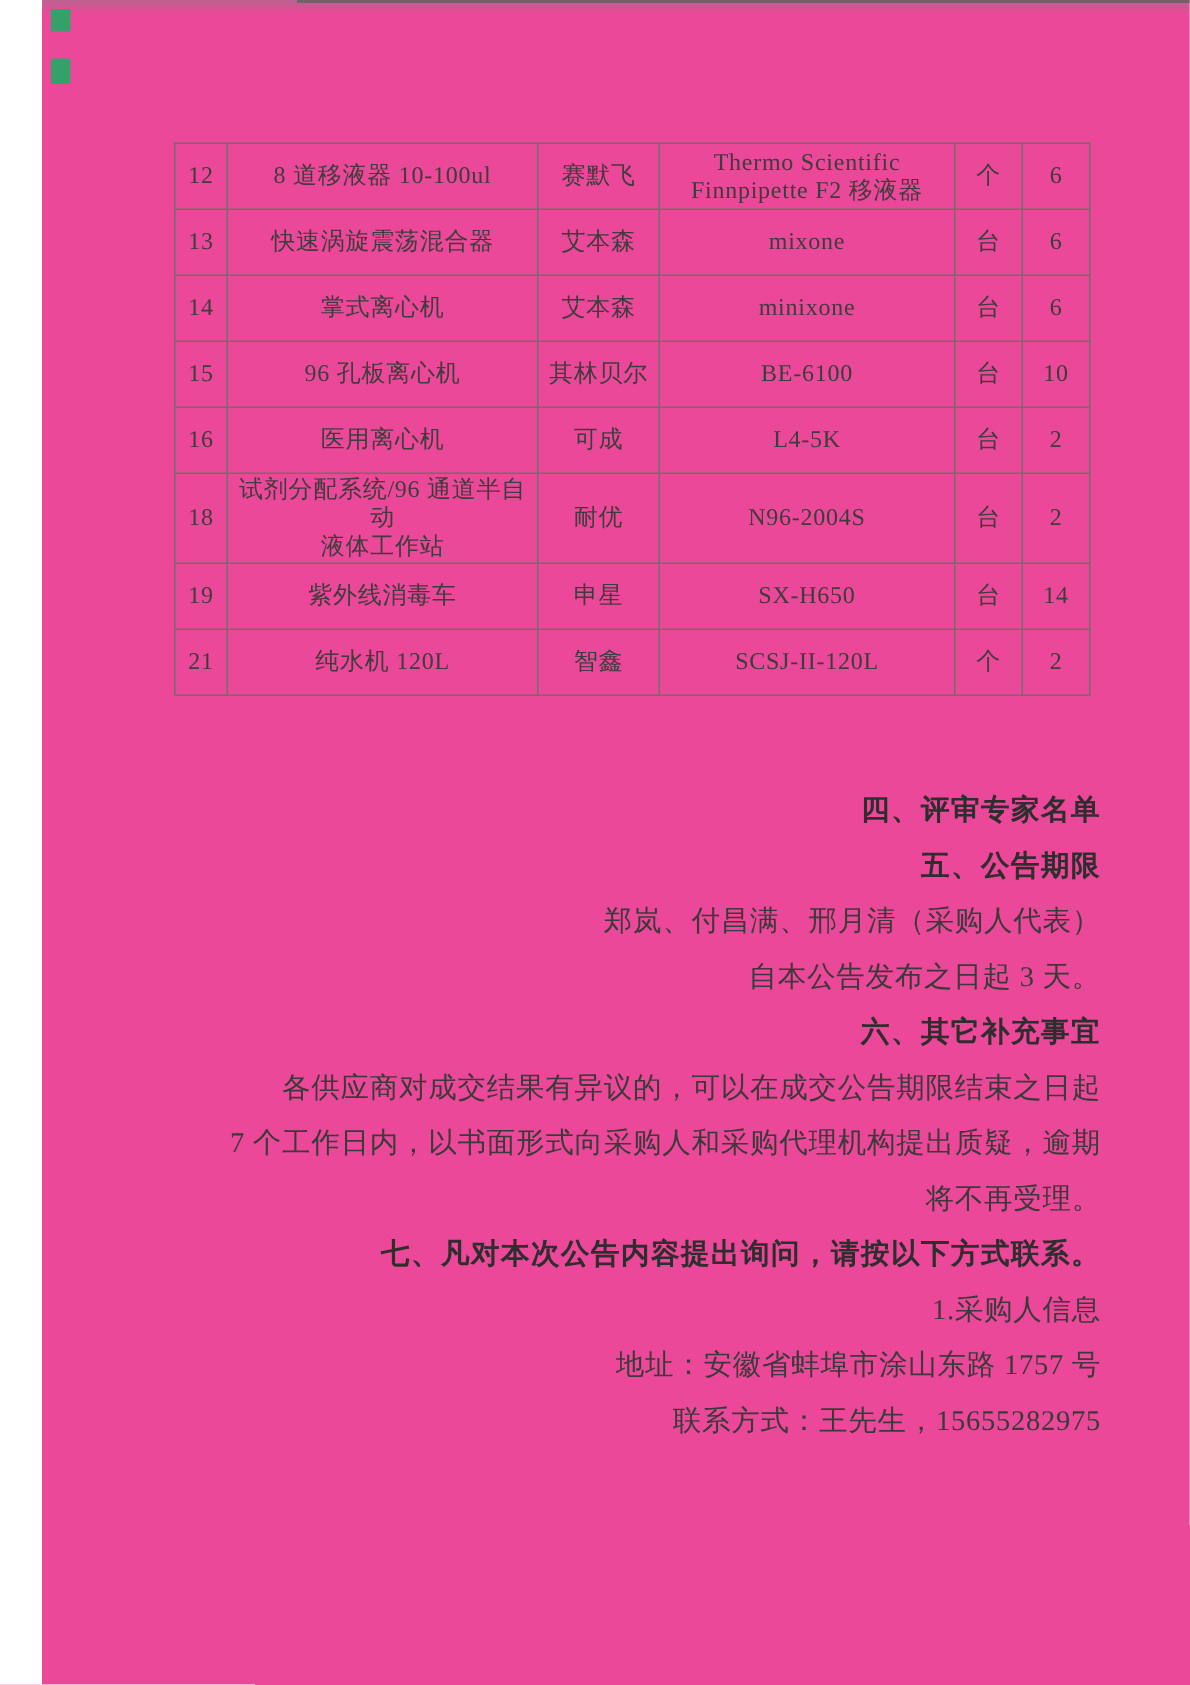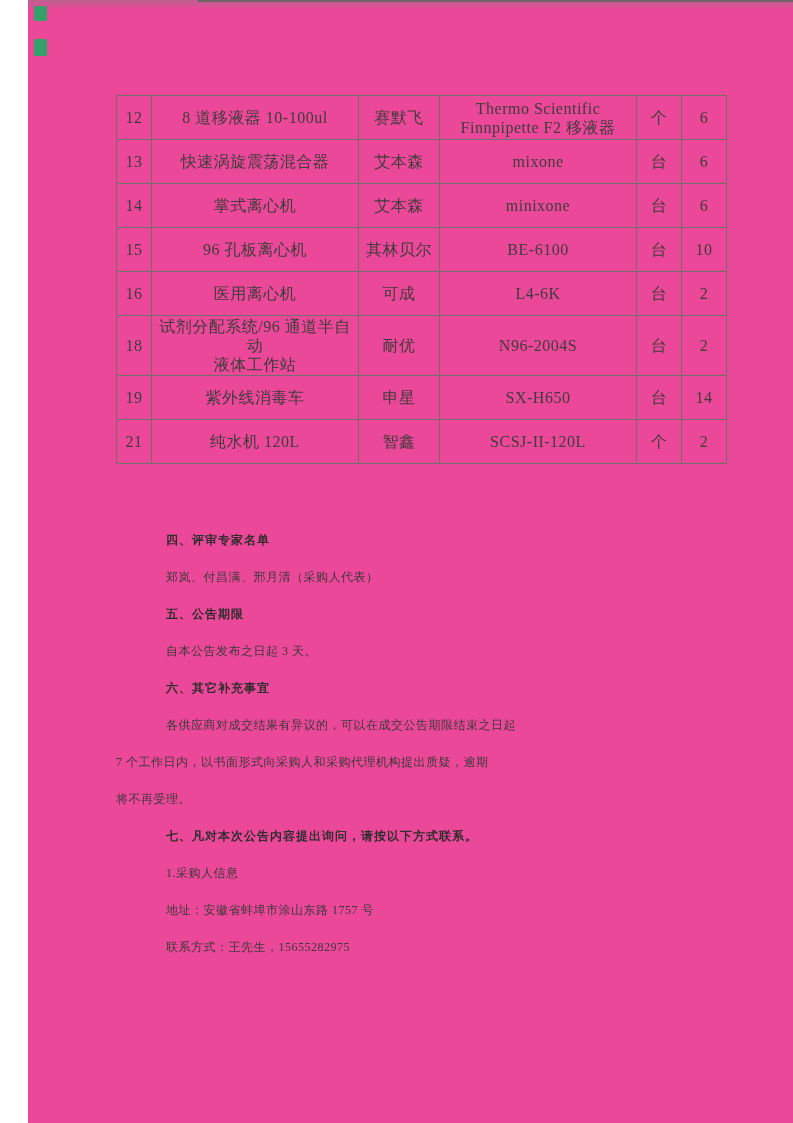--- a/index.html
+++ b/index.html
@@ -44,24 +44,25 @@
     color: #3d3d3d;
     letter-spacing: 0.5px;
     overflow: hidden;
   }
 
   
   .content {
     position: absolute; left: 88px; top: 522px; width: 618px;
   }
   .line {
-    font-size: 12px;
+    font-size: 19px;
     line-height: 37px;
     letter-spacing: 0.5px;
     white-space: nowrap;
+    text-align: right;
   }
   .heading {
     font-family: "Liberation Sans", "DejaVu Sans", sans-serif;
     font-weight: bold;
     color: #2e2e2e;
     letter-spacing: 1px;
   }
   .indent { padding-left: 50px; }
 </style>
 </head>
@@ -114,21 +115,21 @@
         <td>96 孔板离心机</td>
         <td>其林贝尔</td>
         <td>BE-6100</td>
         <td>台</td>
         <td>10</td>
       </tr>
       <tr>
         <td>16</td>
         <td>医用离心机</td>
         <td>可成</td>
-        <td>L4-6K</td>
+        <td>L4-5K</td>
         <td>台</td>
         <td>2</td>
       </tr>
       <tr>
         <td>18</td>
         <td>试剂分配系统/96 通道半自动
 液体工作站</td>
         <td>耐优</td>
         <td>N96-2004S</td>
         <td>台</td>
@@ -148,22 +149,22 @@
         <td>智鑫</td>
         <td>SCSJ-II-120L</td>
         <td>个</td>
         <td>2</td>
       </tr>
     </tbody>
   </table>
 
   <div class="content">
     <div class="line heading indent">四、评审专家名单</div>
+    <div class="line heading indent">五、公告期限</div>
     <div class="line indent">郑岚、付昌满、邢月清（采购人代表）</div>
-    <div class="line heading indent">五、公告期限</div>
     <div class="line indent">自本公告发布之日起 3 天。</div>
     <div class="line heading indent">六、其它补充事宜</div>
     <div class="line indent">各供应商对成交结果有异议的，可以在成交公告期限结束之日起</div>
     <div class="line">7 个工作日内，以书面形式向采购人和采购代理机构提出质疑，逾期</div>
     <div class="line">将不再受理。</div>
     <div class="line heading indent">七、凡对本次公告内容提出询问，请按以下方式联系。</div>
     <div class="line indent">1.采购人信息</div>
     <div class="line indent">地址：安徽省蚌埠市涂山东路 1757 号</div>
     <div class="line indent">联系方式：王先生，15655282975</div>
   </div>

